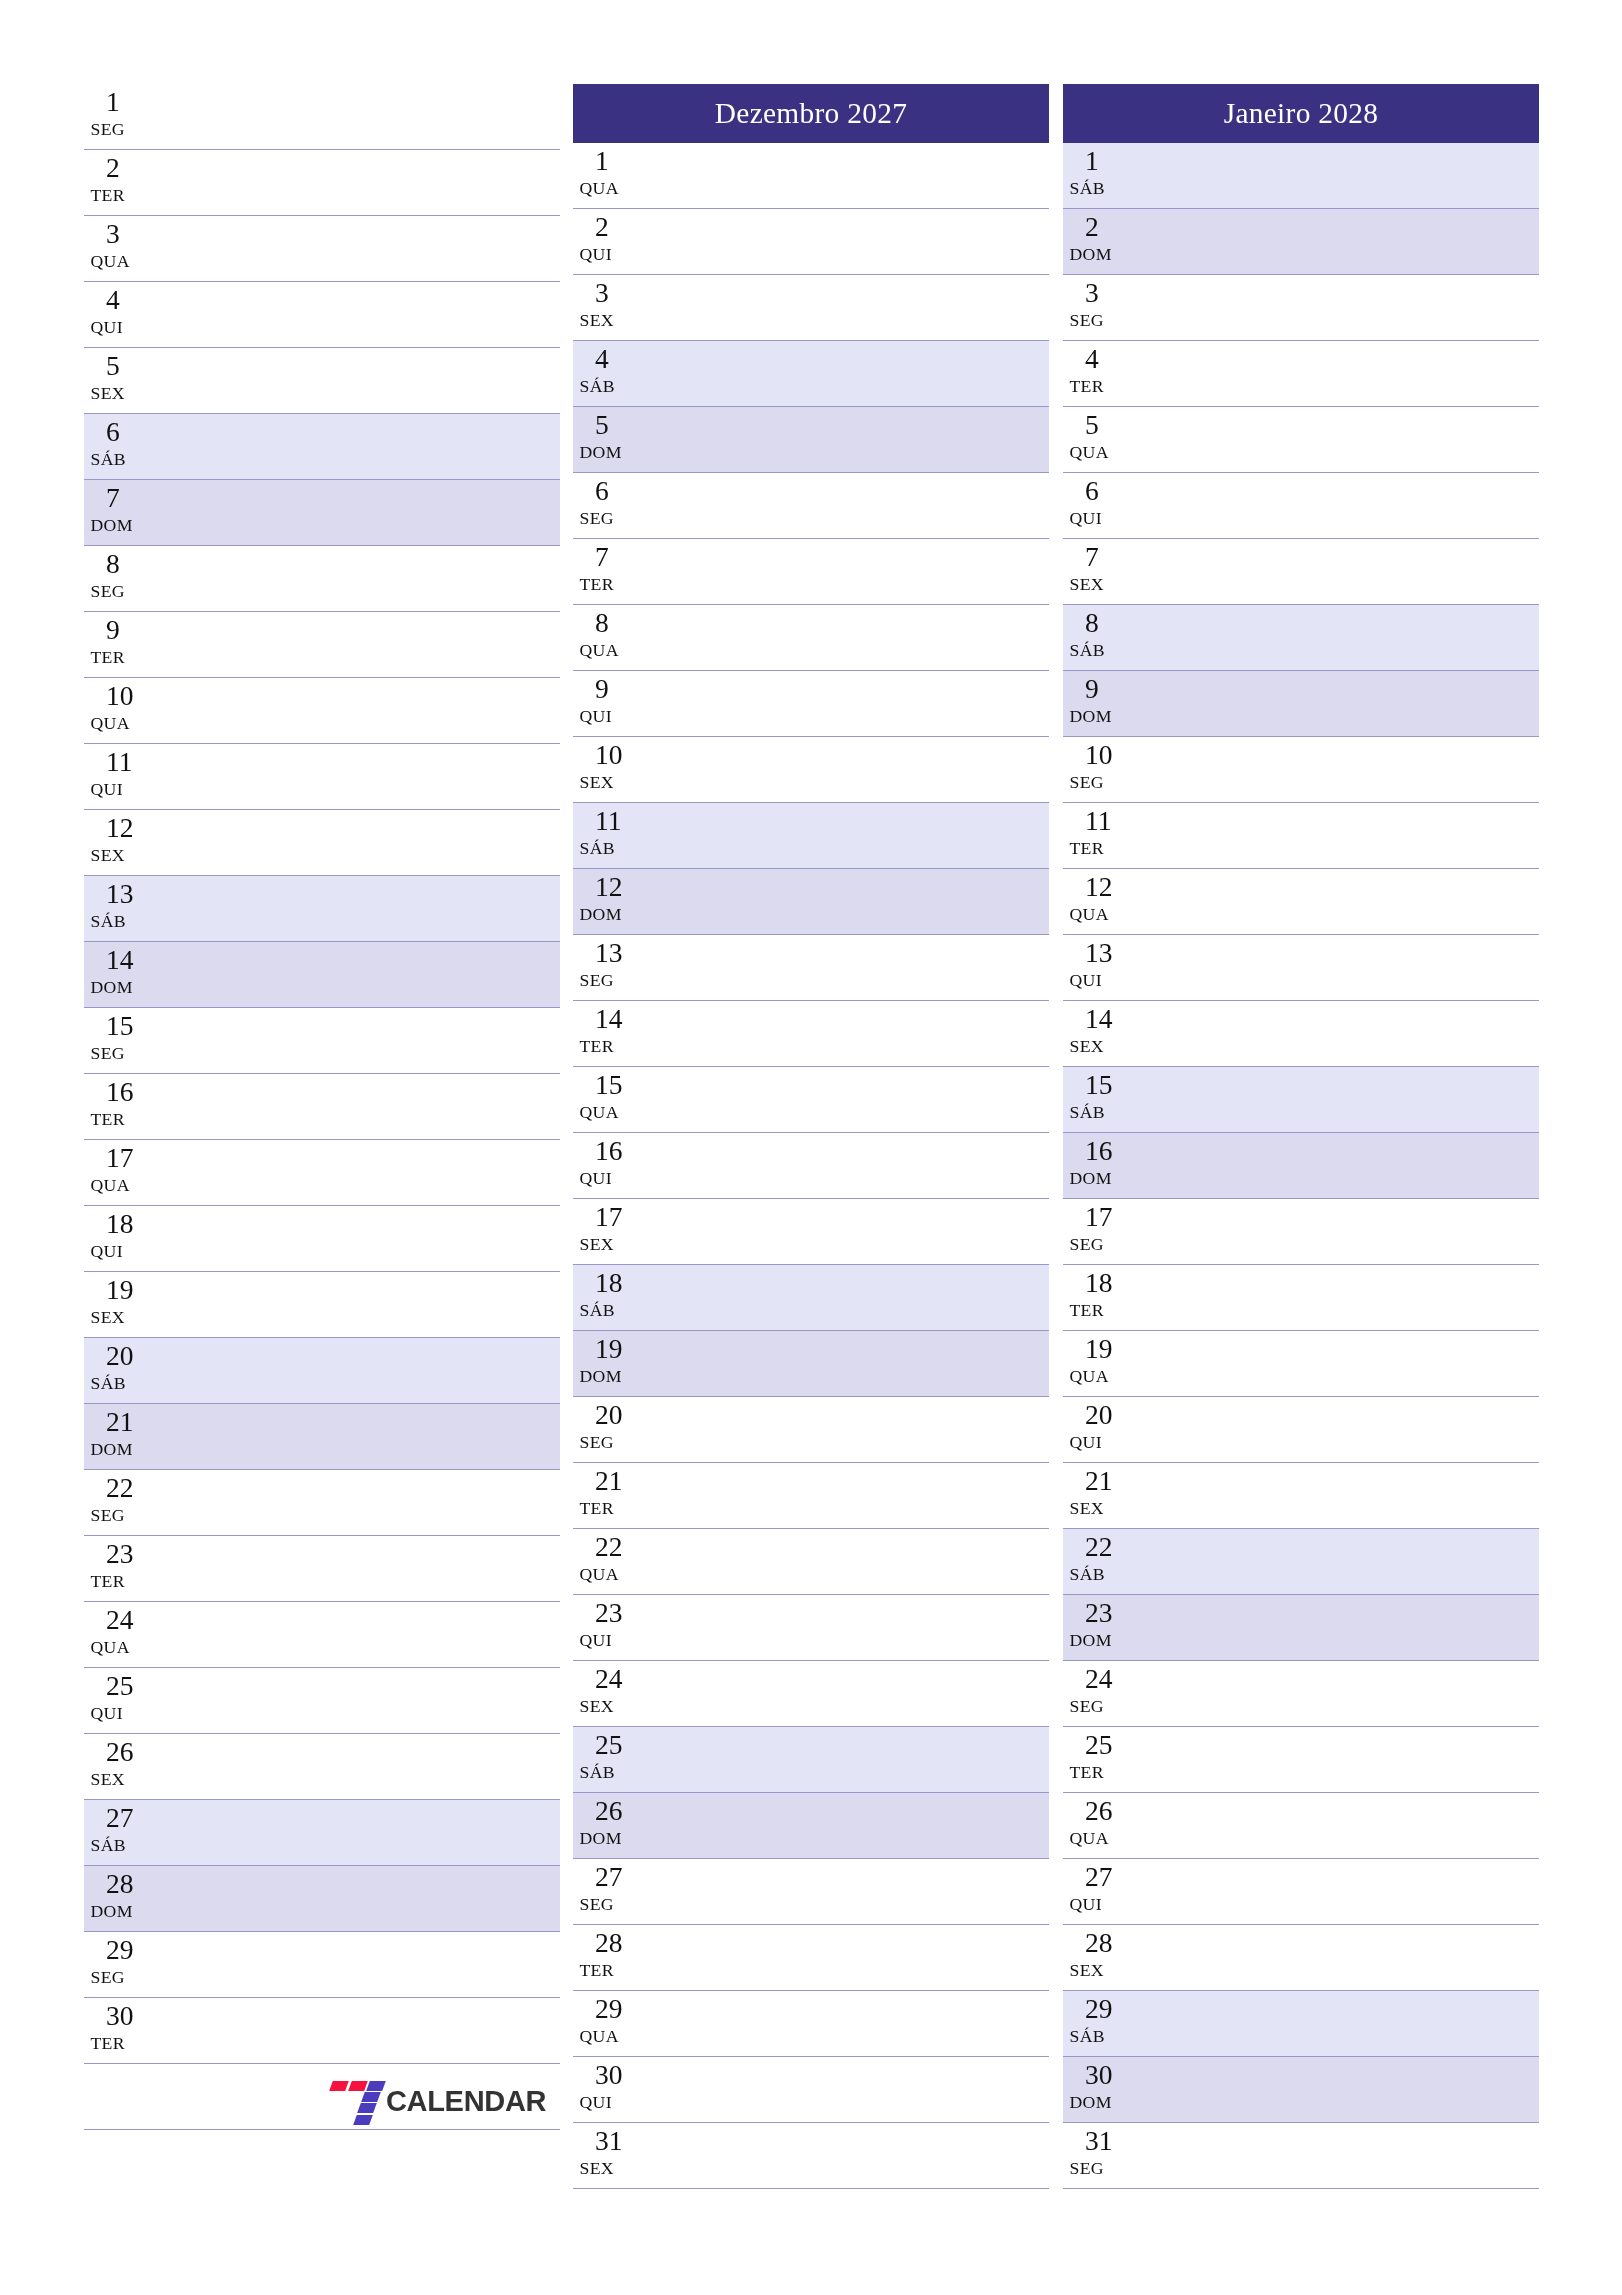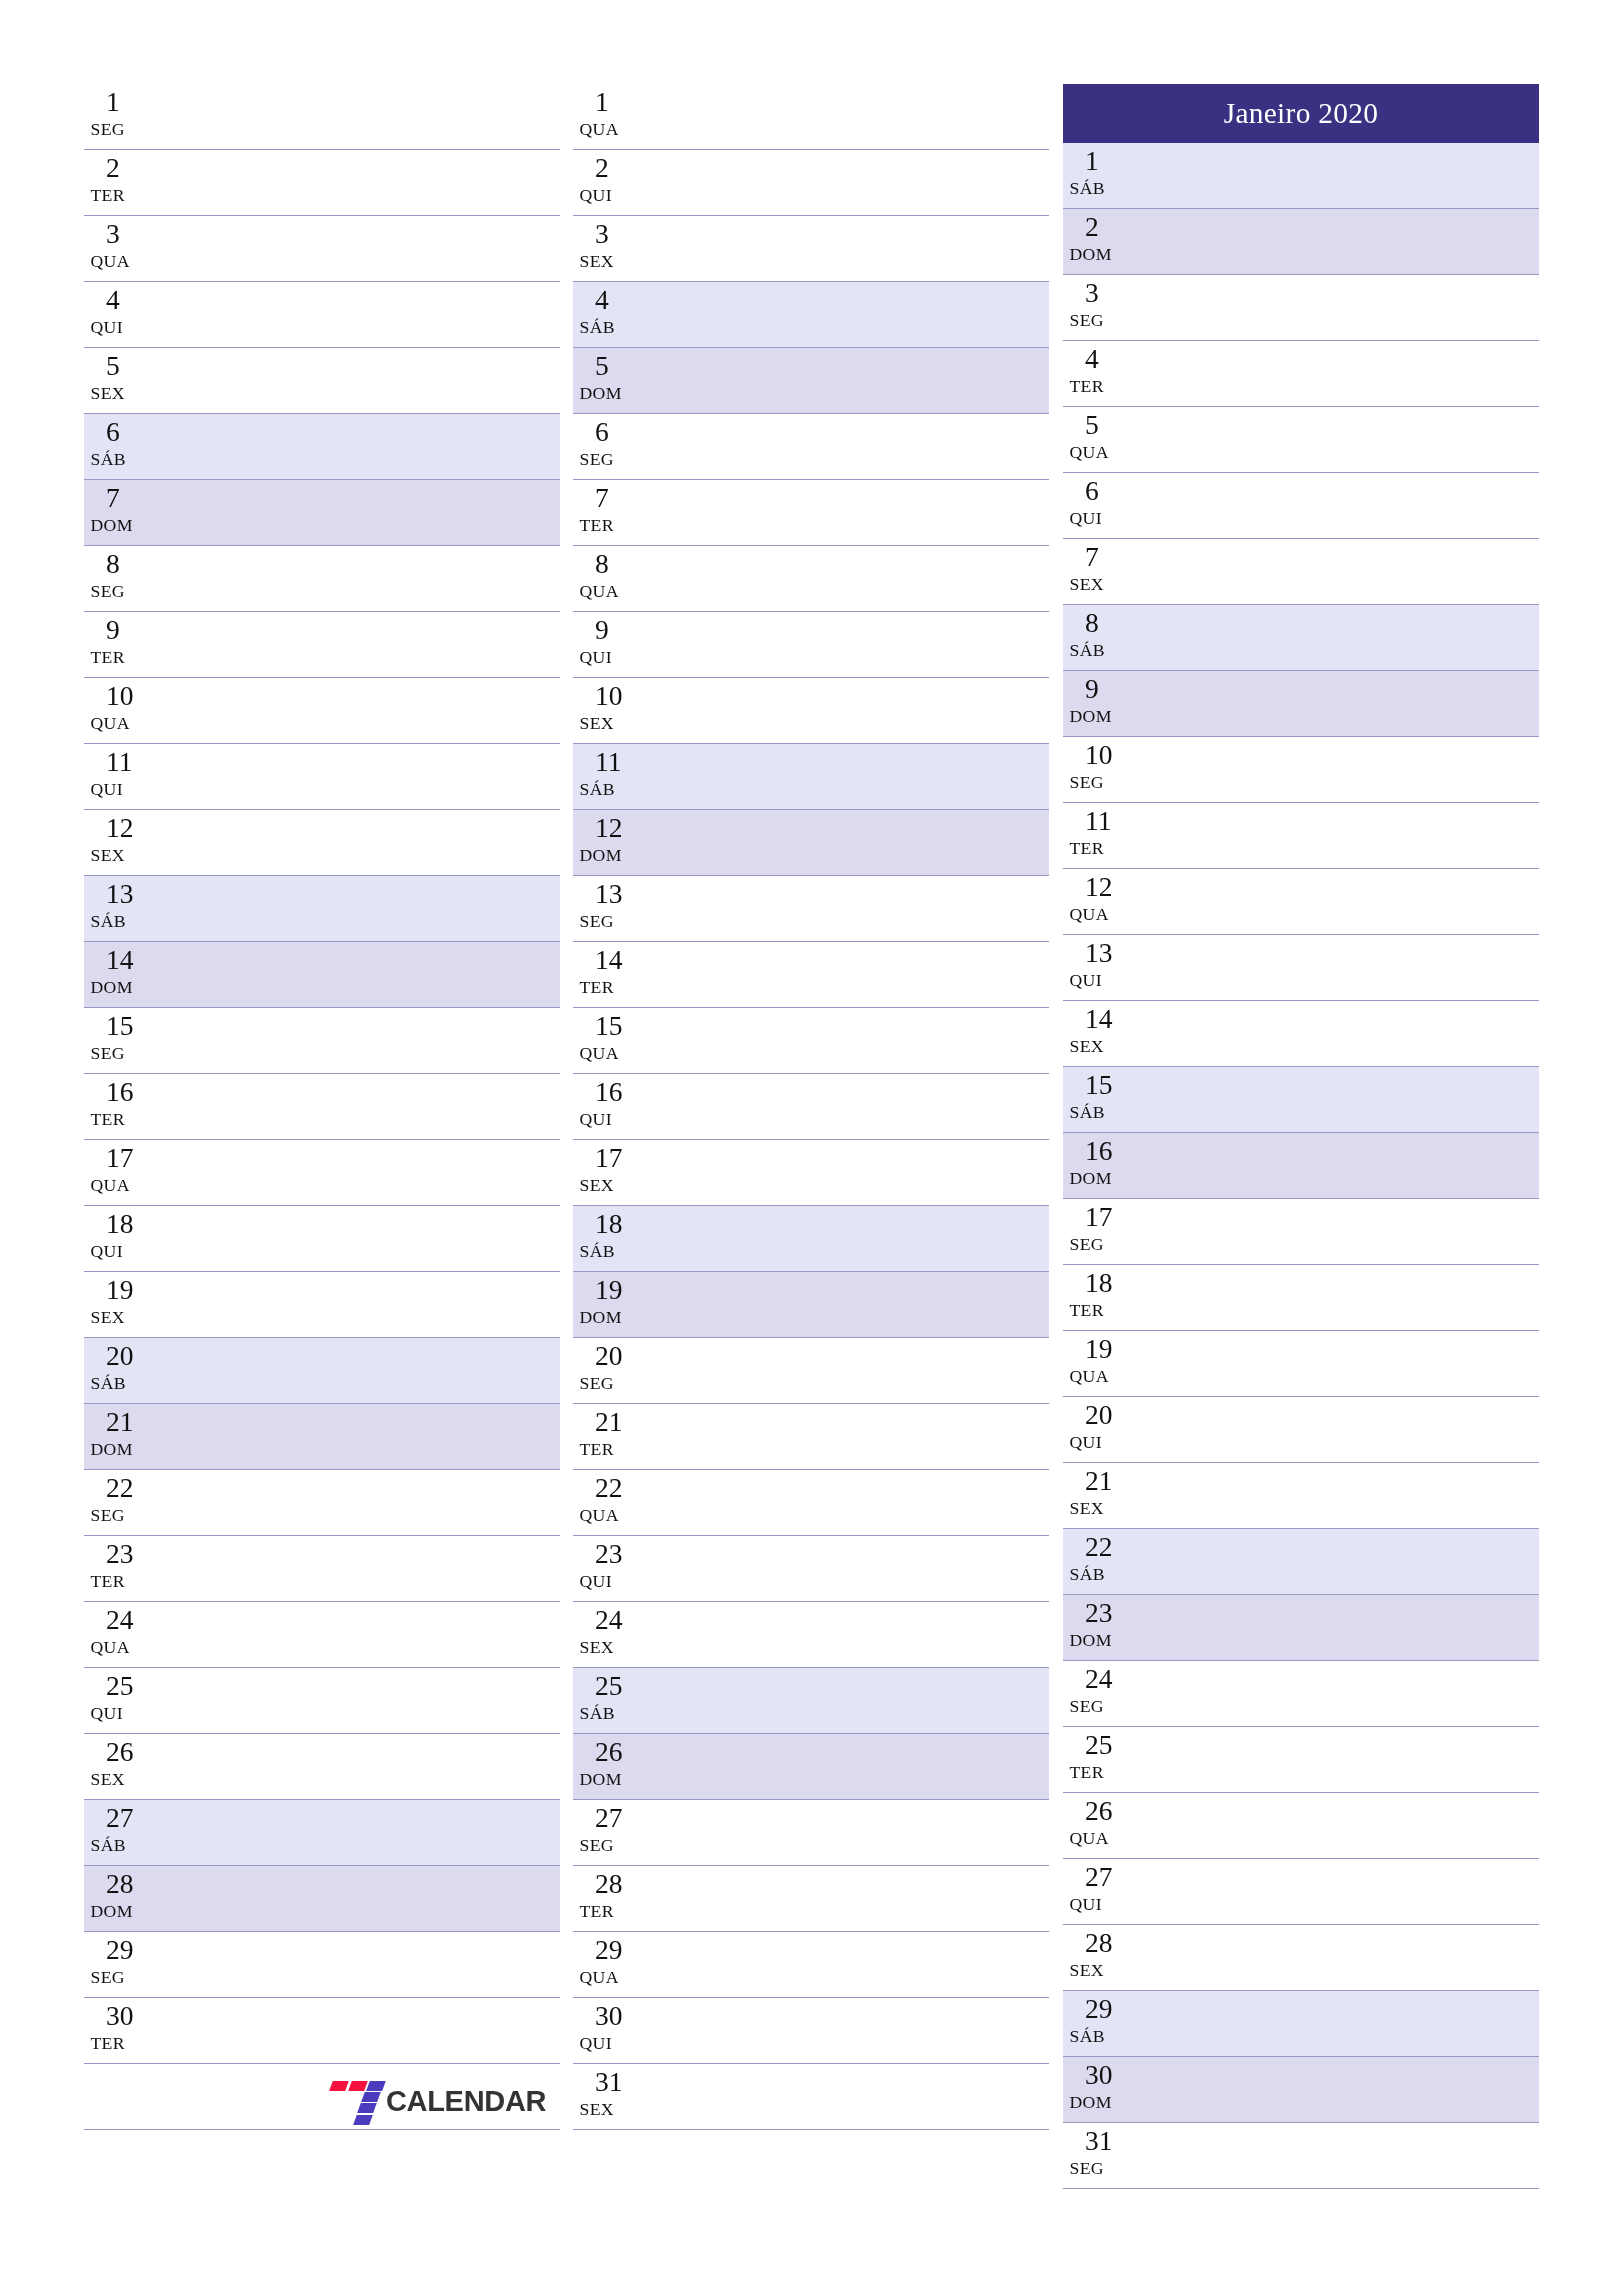--- a/index.html
+++ b/index.html
@@ -242,20 +242,21 @@
               <i style="left: 33px; top: 12.4px; background: rgb(75, 59, 189);"></i>
               <i style="left: 29px; top: 23.6px; background: rgb(75, 59, 189);"></i>
               <i style="left: 25px; top: 35px; background: rgb(75, 59, 189);"></i>
             </span>
             <span class="logo-text" style="color: rgb(51, 51, 51);">CALENDAR</span>
           </div>
         </div>
       </div>
     </div>
     <div class="month-col c1">
+      <div class="month-header" style="background: rgb(59, 49, 131); color: rgb(255, 255, 255);">Dezembro 2027</div>
       <div class="days">
         <div class="day-row" style="border-bottom-color: rgb(154, 150, 200);">
           <span class="day-num" style="color: rgb(17, 17, 17);">1</span>
           <span class="day-dow" style="color: rgb(17, 17, 17);">QUA</span>
         </div>
         <div class="day-row" style="border-bottom-color: rgb(154, 150, 200);">
           <span class="day-num" style="color: rgb(17, 17, 17);">2</span>
           <span class="day-dow" style="color: rgb(17, 17, 17);">QUI</span>
         </div>
         <div class="day-row" style="border-bottom-color: rgb(154, 150, 200);">
@@ -370,21 +371,21 @@
           <span class="day-num" style="color: rgb(17, 17, 17);">30</span>
           <span class="day-dow" style="color: rgb(17, 17, 17);">QUI</span>
         </div>
         <div class="day-row" style="border-bottom-color: rgb(154, 150, 200);">
           <span class="day-num" style="color: rgb(17, 17, 17);">31</span>
           <span class="day-dow" style="color: rgb(17, 17, 17);">SEX</span>
         </div>
       </div>
     </div>
     <div class="month-col c2">
-      <div class="month-header" style="background: rgb(59, 49, 131); color: rgb(255, 255, 255);">Janeiro 2020</div>
+      <div class="month-header" style="background: rgb(59, 49, 131); color: rgb(255, 255, 255);">Janeiro 2028</div>
       <div class="days">
         <div class="day-row sat" style="border-bottom-color: rgb(154, 150, 200); background: rgb(228, 228, 247);">
           <span class="day-num" style="color: rgb(17, 17, 17);">1</span>
           <span class="day-dow" style="color: rgb(17, 17, 17);">SÁB</span>
         </div>
         <div class="day-row sun" style="border-bottom-color: rgb(154, 150, 200); background: rgb(220, 218, 238);">
           <span class="day-num" style="color: rgb(17, 17, 17);">2</span>
           <span class="day-dow" style="color: rgb(17, 17, 17);">DOM</span>
         </div>
         <div class="day-row" style="border-bottom-color: rgb(154, 150, 200);">

